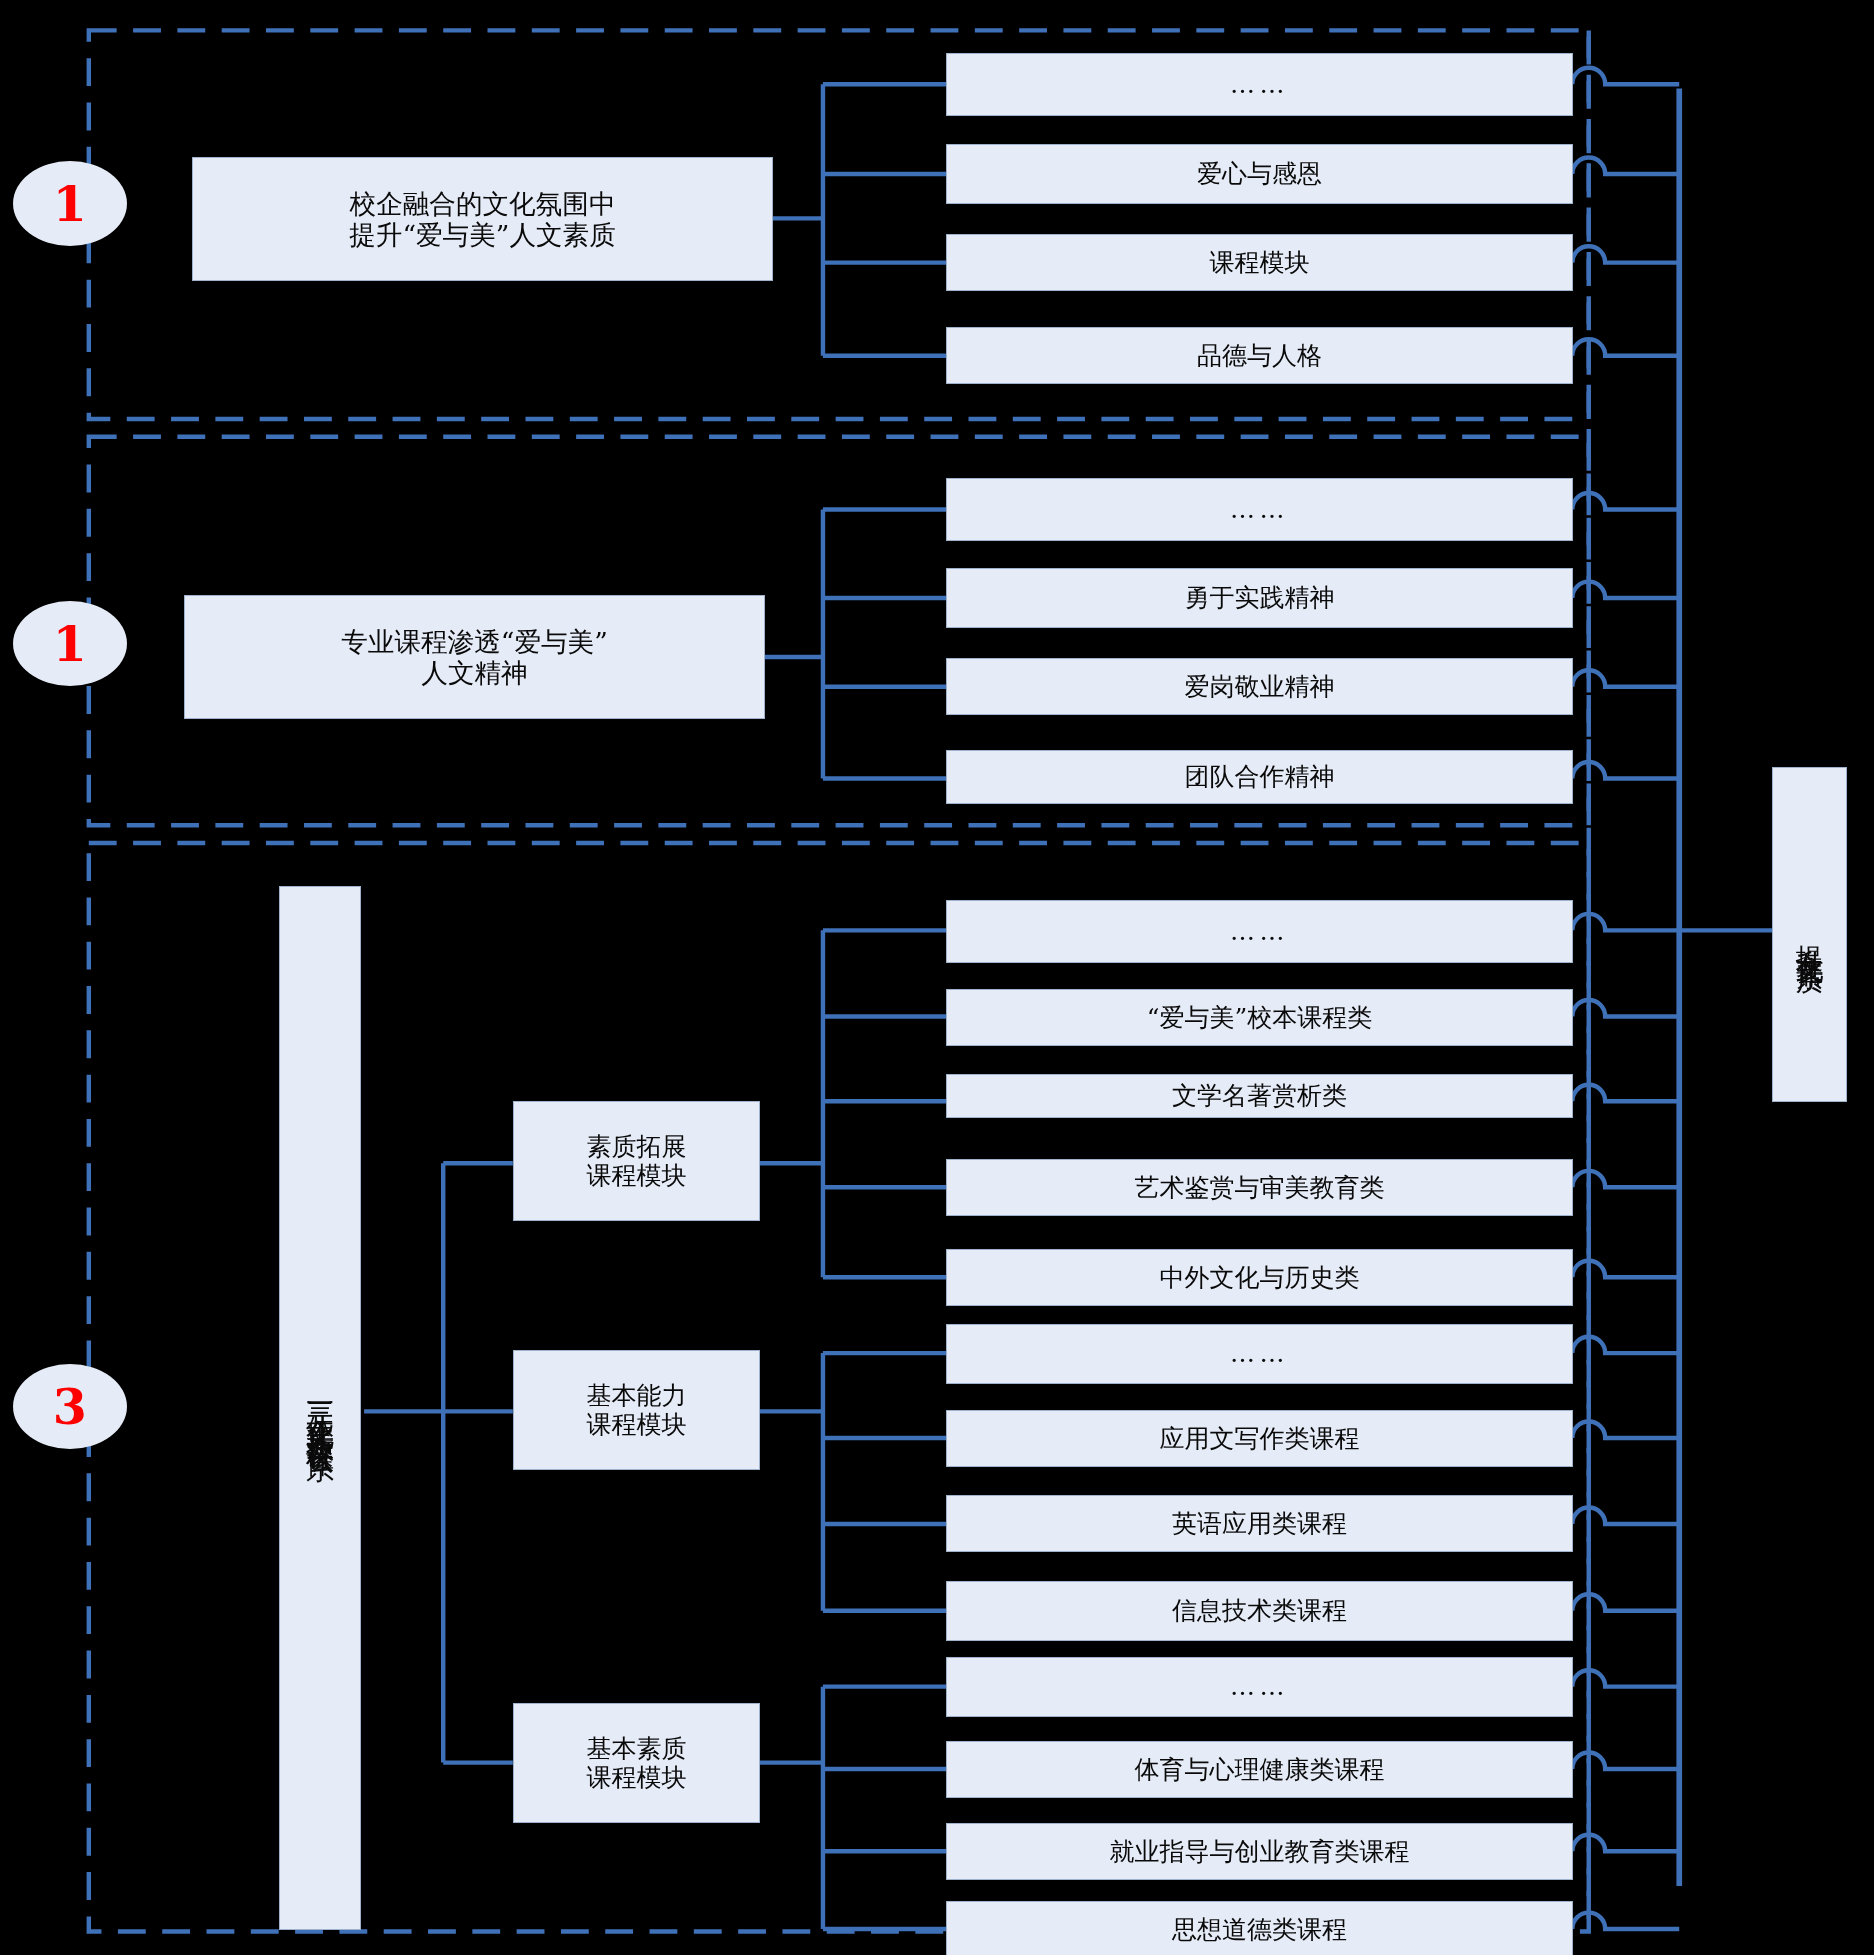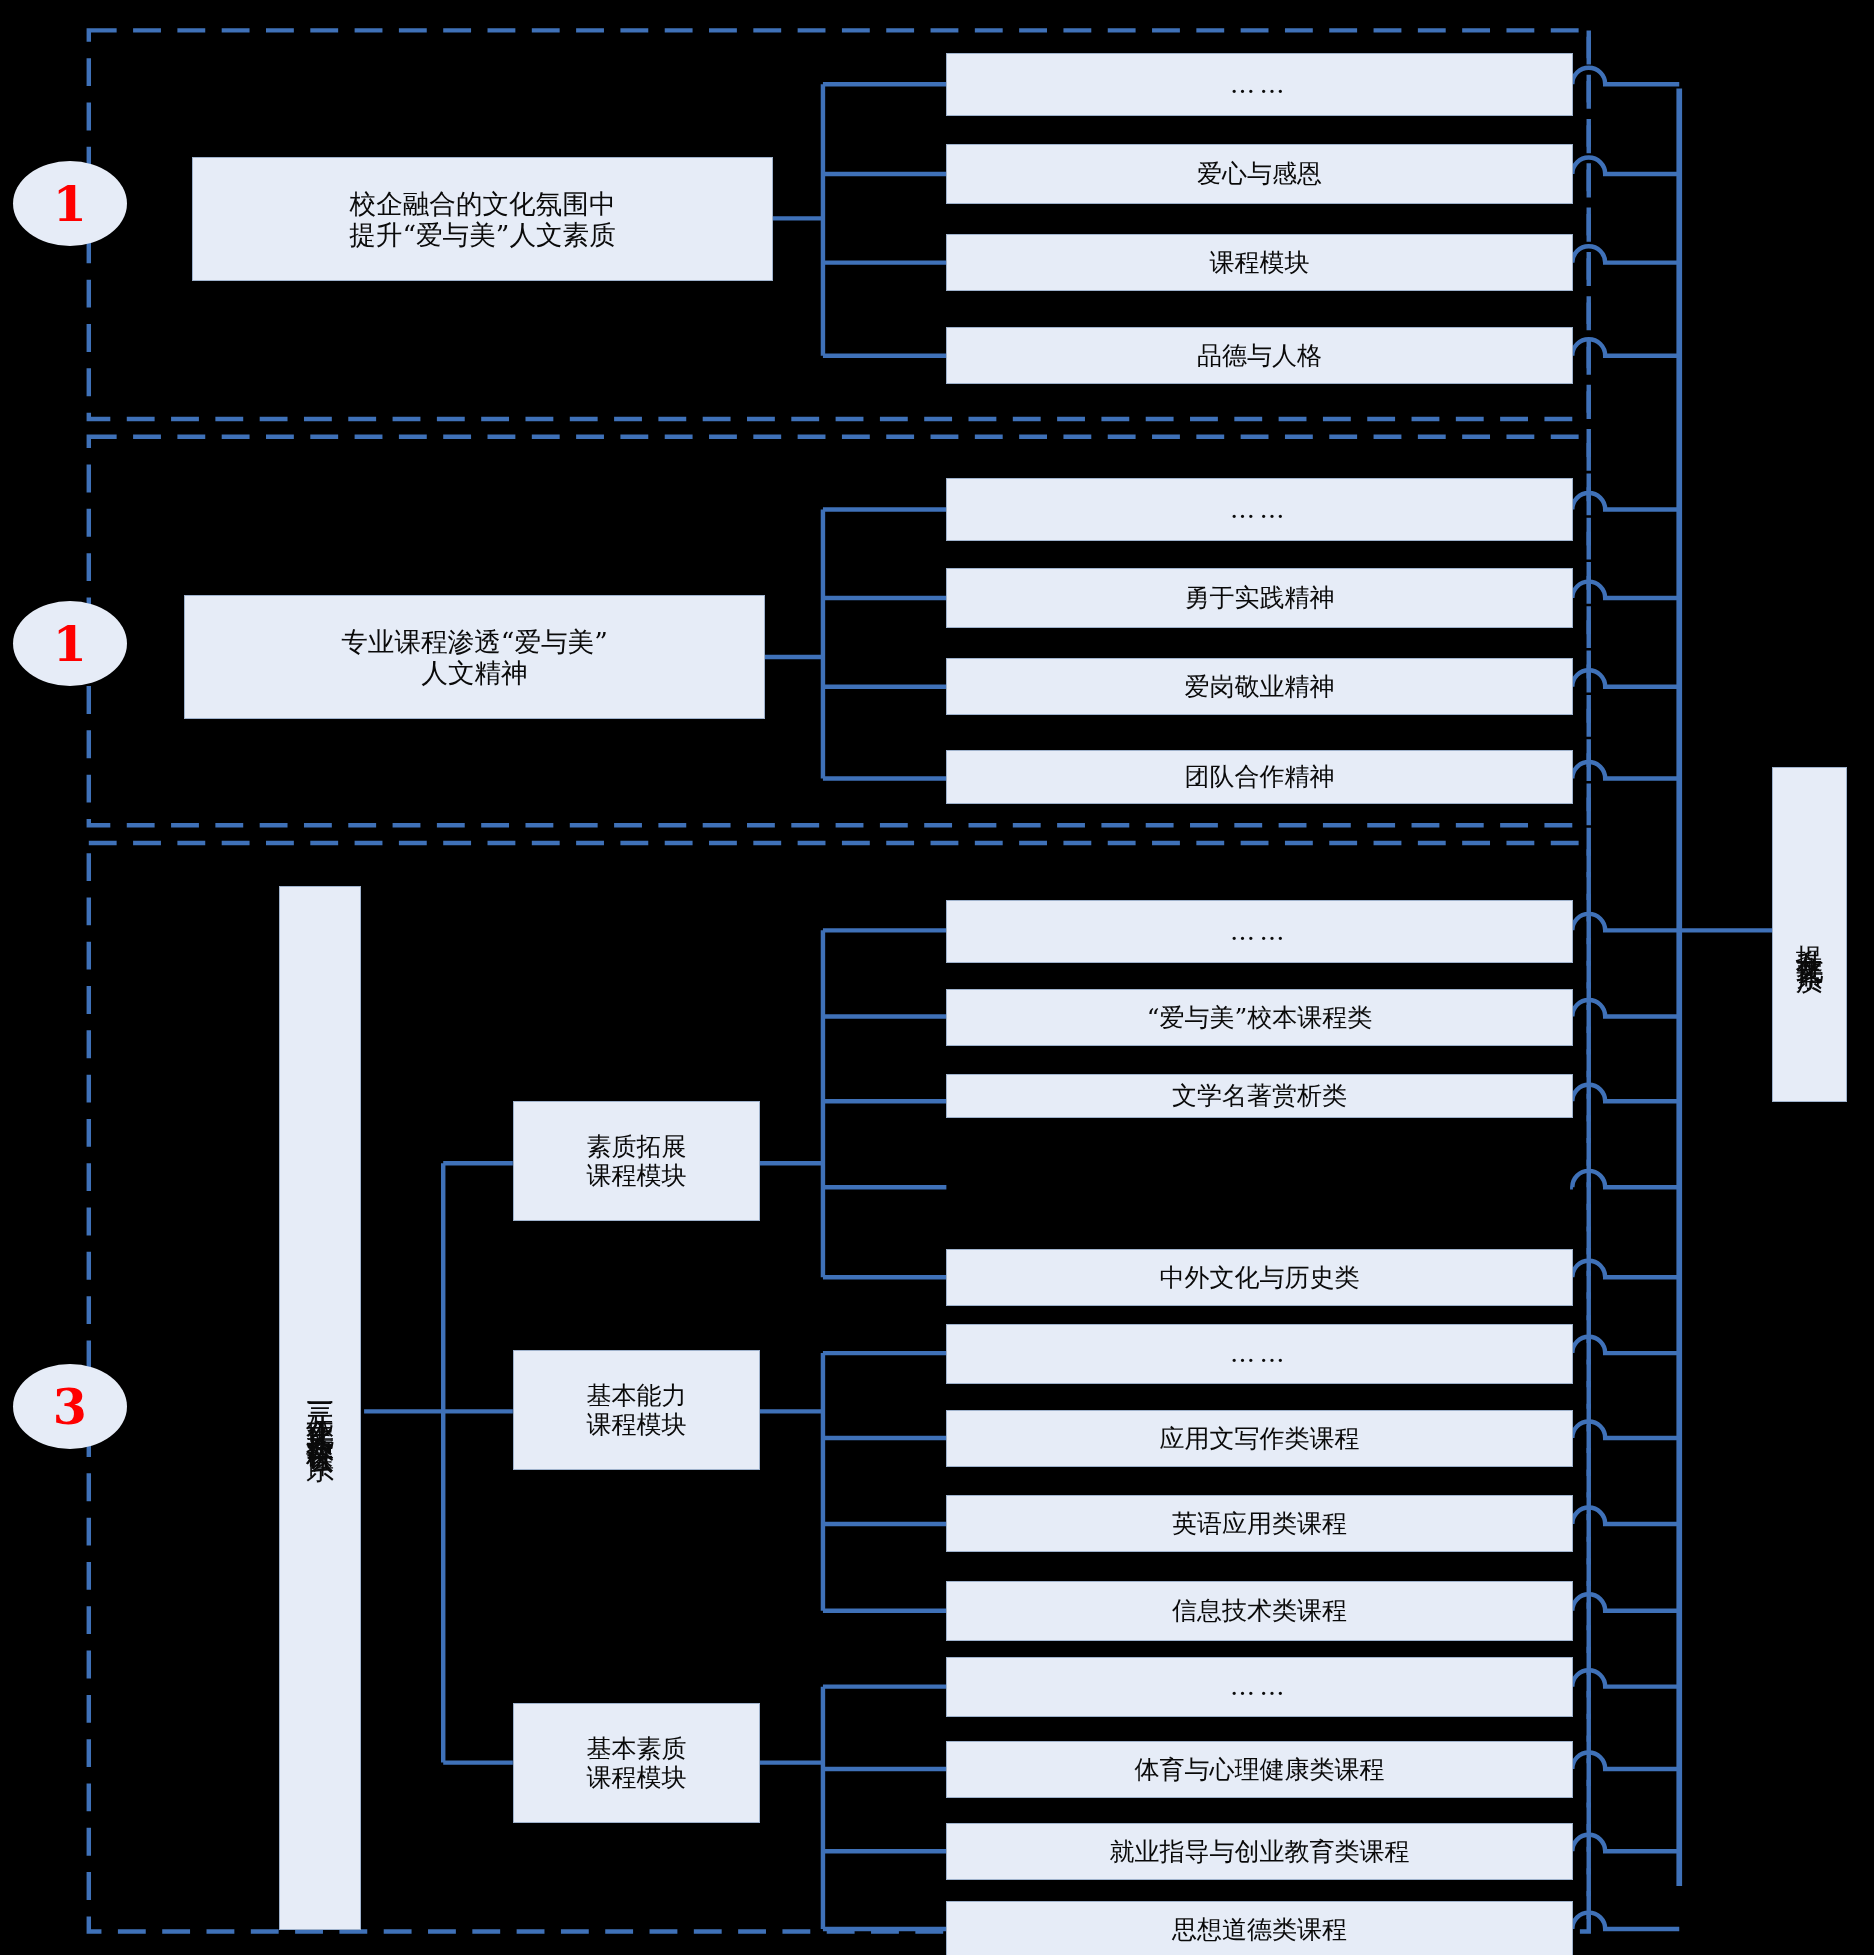--- a/index.html
+++ b/index.html
@@ -176,20 +176,23 @@
 
   <div class="node leaf dots" style="left:946px;top:900px;width:627px;height:63px;">
     <span>……</span>
     </div>
   <div class="node leaf" style="left:946px;top:989px;width:627px;height:57px;">
     <span>“爱与美”校本课程类</span>
     </div>
   <div class="node leaf" style="left:946px;top:1074px;width:627px;height:44px;">
     <span>文学名著赏析类</span>
     </div>
+  <div class="node leaf" style="left:946px;top:1159px;width:627px;height:57px;">
+    <span>艺术鉴赏与审美教育类</span>
+    </div>
   <div class="node leaf" style="left:946px;top:1249px;width:627px;height:57px;">
     <span>中外文化与历史类</span>
     </div>
 
   <div class="node leaf dots" style="left:946px;top:1324px;width:627px;height:60px;">
     <span>……</span>
     </div>
   <div class="node leaf" style="left:946px;top:1410px;width:627px;height:57px;text-align:center;">
     <span>应用文写作类课程</span>
     </div>

